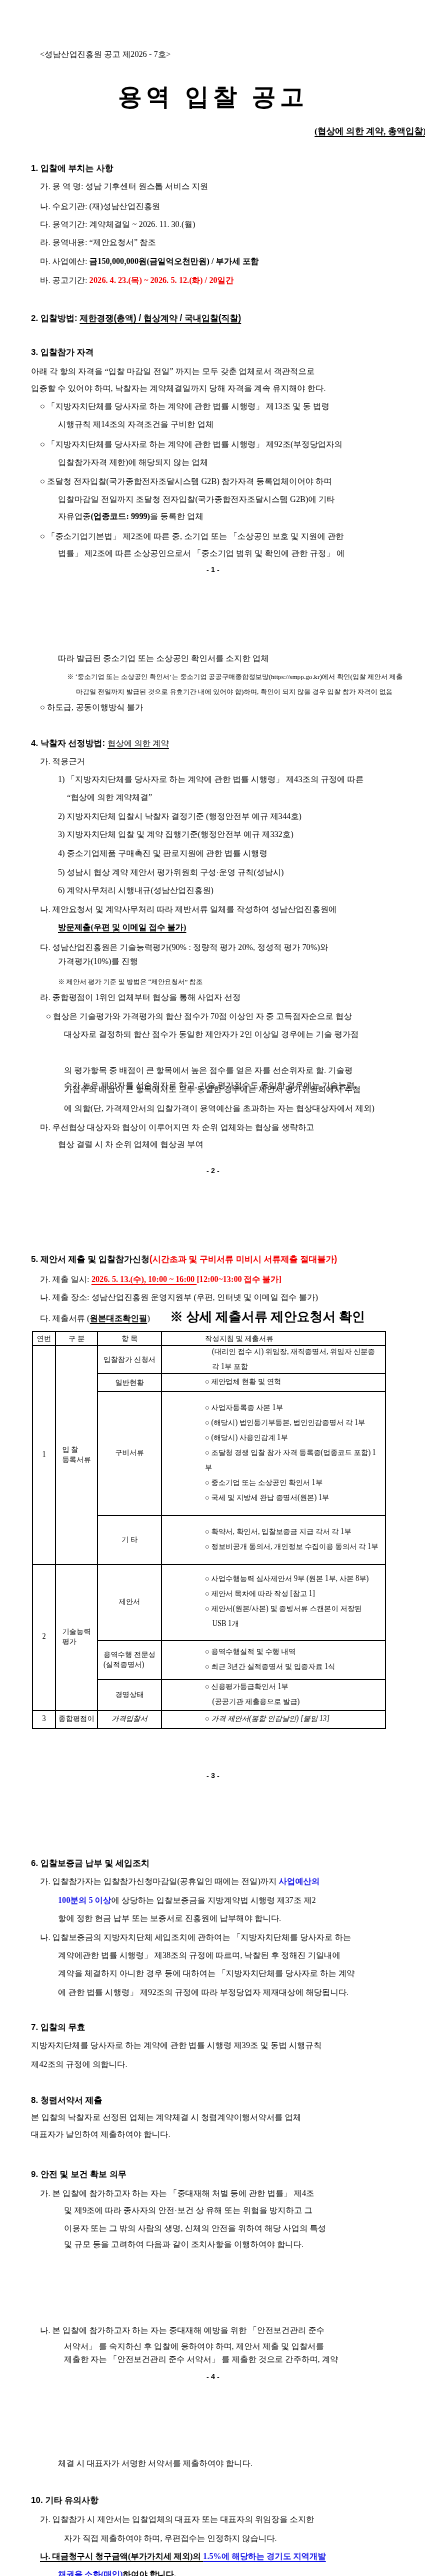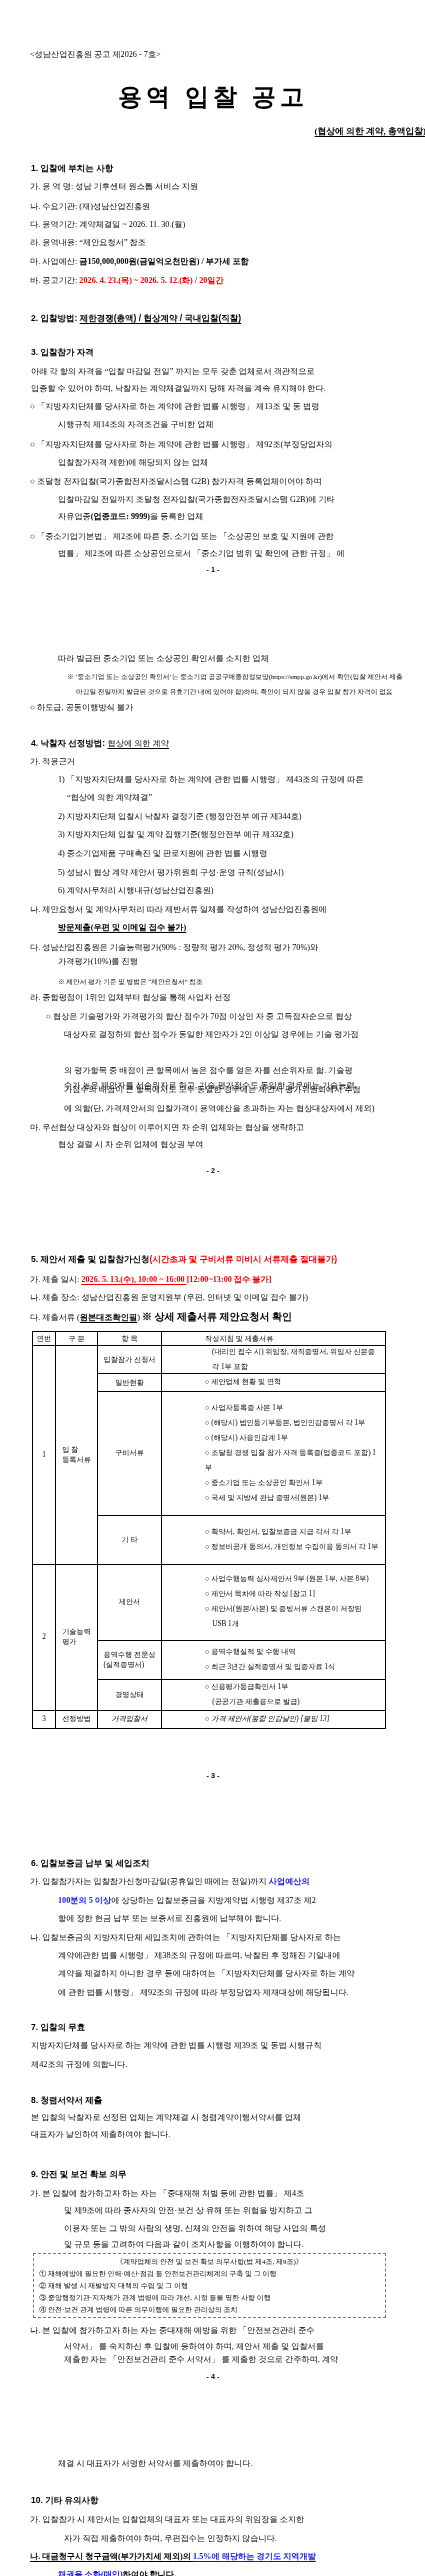--- a/index.html
+++ b/index.html
@@ -5,22 +5,22 @@
   html,body{margin:0;padding:0;background:#fff;}
   #doc{position:relative;width:426px;height:3611px;background:#fff;color:#000;
        font-family:"Liberation Serif","DejaVu Serif",serif;overflow:hidden;}
   .ln{position:absolute;white-space:nowrap;font-size:8.2px;line-height:12px;}
   .hd{font-weight:bold;font-family:"Liberation Sans","DejaVu Sans",sans-serif;font-size:8.5px;}
   .b{font-weight:bold;}
   .u{text-decoration:underline;text-underline-offset:1.5px;}
   .red{color:#f20000;}
   .blue{color:#1414e6;}
   .note{font-size:6.7px;}
-  .sm{font-size:10px;}
-  .La{left:31px;} .Lb{left:30px;text-align:center;} .Lc{left:58px;} .Ld{left:67px;}
+  .sm{font-size:13px;margin-left:18px;}
+  .La{left:31px;} .Lb{left:40px;text-align:center;} .Lc{left:58px;} .Ld{left:67px;}
   .Le{left:46px;} .Lf{left:64px;} .Lg{left:76px;}
   .ctrline{left:0;width:426px;text-align:center;}
   .pn{font-size:7.2px;font-weight:bold;font-family:"Liberation Sans","DejaVu Sans",sans-serif;}
   .title{font-size:24px;font-weight:bold;letter-spacing:4.1px;line-height:29px;
          font-family:"Liberation Sans","DejaVu Sans",sans-serif;}
   .subtitle{font-size:8.8px;font-weight:bold;text-decoration:underline;text-underline-offset:2.1px;text-align:right;}
   
   #tbl{position:absolute;left:32px;top:1331px;width:354px;border:0.5px solid #000;
        box-sizing:border-box;font-size:7.2px;}
   .trow,.grp,.rrow{display:flex;}
@@ -201,21 +201,21 @@
             <div class="cell w2 vc pre">경영상태</div>
             <div class="cell w3 vc">
               <div class="clines">○ 신용평가등급확인서 1부
 &nbsp;&nbsp;&nbsp;&nbsp;(공공기관 제출용으로 발급)</div>
             </div>
           </div>
         </div>
       </div>
       <div class="grp">
         <div class="cell w0 vc">3</div>
-        <div class="cell w1 vc pre">선정방법</div>
+        <div class="cell w1 vc pre">종합평점이</div>
         <div class="rows">
           <div class="rrow" style="height: 17px; font-style: italic;">
             <div class="cell w2 vc pre">가격입찰서</div>
             <div class="cell w3 vc">
               <div class="clines">○ 가격 제안서(봉함 인감날인) [붙임 13]</div>
             </div>
           </div>
         </div>
       </div>
     </div>
@@ -241,27 +241,20 @@
   <div class="ln La hd" style="top:2094px">8. 청렴서약서 제출</div>
   <div class="ln La" style="top:2112px">본 입찰의 낙찰자로 선정된 업체는 계약체결 시 청렴계약이행서약서를 업체</div>
   <div class="ln La" style="top:2129px">대표자가 날인하여 제출하여야 합니다.</div>
 
   <div class="ln La hd" style="top:2168px">9. 안전 및 보건 확보 의무</div>
   <div class="ln Lb" style="top:2188px">가. 본 입찰에 참가하고자 하는 자는 「중대재해 처벌 등에 관한 법률」 제4조</div>
   <div class="ln Lf" style="top:2205px">및 제9조에 따라 종사자의 안전·보건 상 유해 또는 위험을 방지하고 그</div>
   <div class="ln Lf" style="top:2223px">이용자 또는 그 밖의 사람의 생명, 신체의 안전을 위하여 해당 사업의 특성</div>
   <div class="ln Lf" style="top:2239px">및 규모 등을 고려하여 다음과 같이 조치사항을 이행하여야 합니다.</div>
 
-  <div id="dbox">
-    <div class="bxt">《계약업체의 안전 및 보건 확보 의무사항(법 제4조, 제9조)》</div>
-    <div class="bxi">① 재해예방에 필요한 인력·예산·점검 등 안전보건관리체계의 구축 및 그 이행</div>
-    <div class="bxi">② 재해 발생 시 재발방지 대책의 수립 및 그 이행</div>
-    <div class="bxi">③ 중앙행정기관·지자체가 관계 법령에 따라 개선, 시정 등을 명한 사항 이행</div>
-    <div class="bxi">④ 안전·보건 관계 법령에 따른 의무이행에 필요한 관리상의 조치</div>
-  </div>
 
   <div class="ln Lb" style="top:2325px">나. 본 입찰에 참가하고자 하는 자는 중대재해 예방을 위한 「안전보건관리 준수</div>
   <div class="ln Lf" style="top:2341px">서약서」 를 숙지하신 후 입찰에 응하여야 하며, 제안서 제출 및 입찰서를</div>
   <div class="ln Lf" style="top:2354px">제출한 자는 「안전보건관리 준수 서약서」 를 제출한 것으로 간주하며, 계약</div>
   <div class="ln ctrline pn" style="top:2371px">- 4 -</div>
 
   <div class="ln Lc" style="top:2458px">체결 시 대표자가 서명한 서약서를 제출하여야 합니다.</div>
   <div class="ln La hd" style="top:2494px">10. 기타 유의사항</div>
   <div class="ln Lb" style="top:2514px">가. 입찰참가 시 제안서는 입찰업체의 대표자 또는 대표자의 위임장을 소지한</div>
   <div class="ln Lf" style="top:2533px">자가 직접 제출하여야 하며, 우편접수는 인정하지 않습니다.</div>

